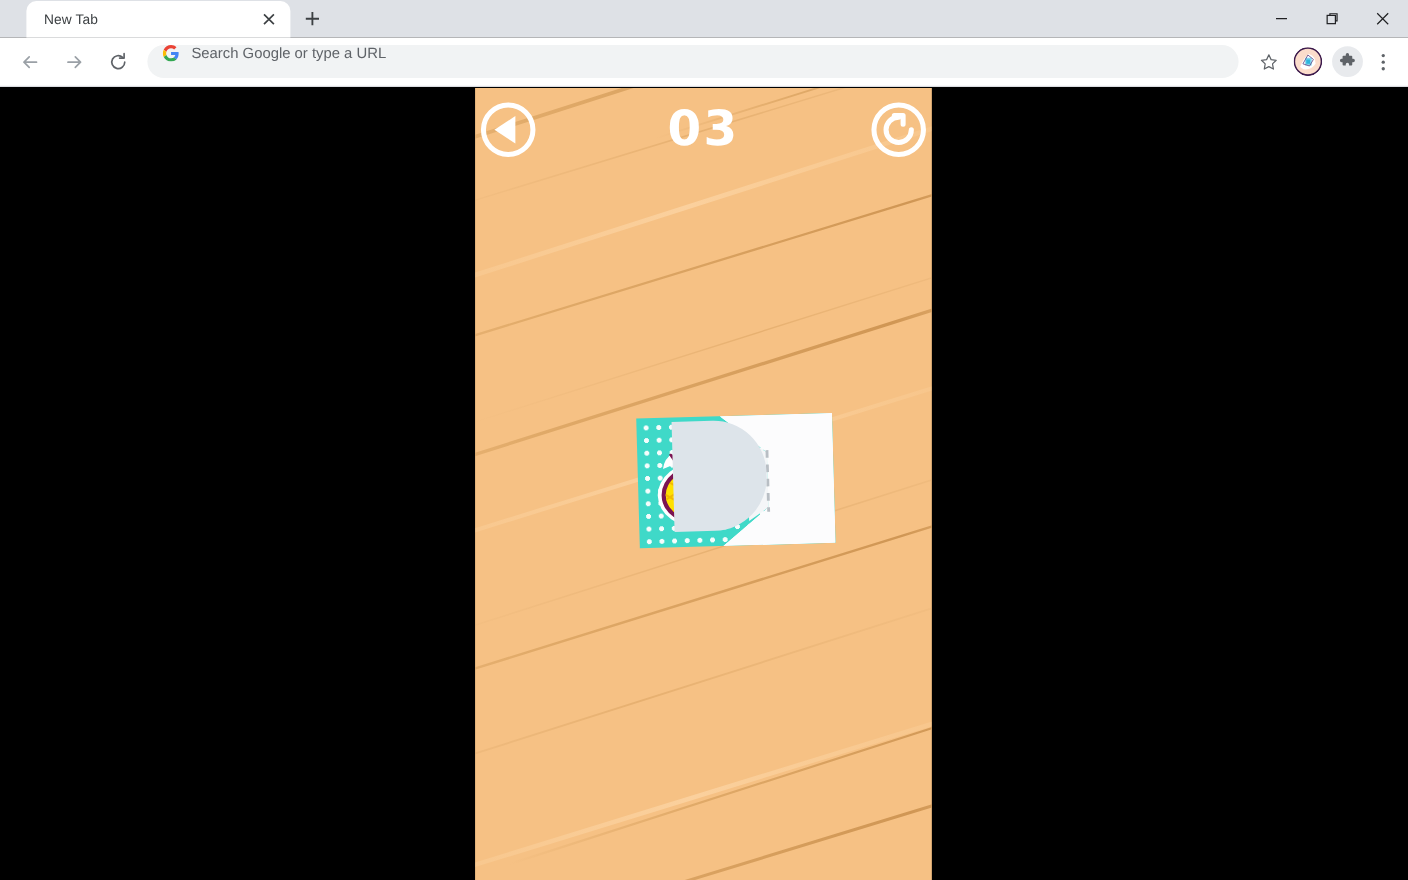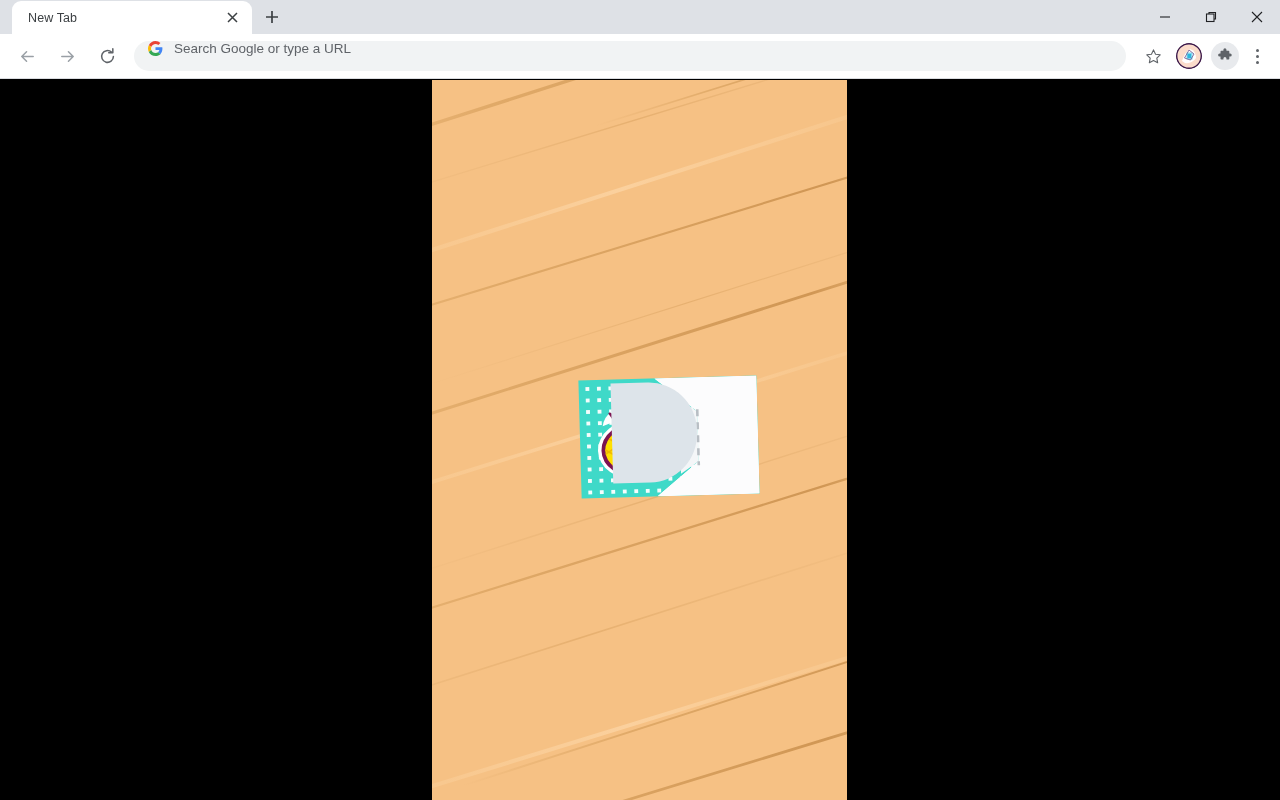--- a/index.html
+++ b/index.html
@@ -19,21 +19,21 @@
     position: relative;
     background: #000;
   }
 
   .tabstrip {
     height: 34px;
     background: #DEE1E6;
     display: flex;
     align-items: flex-end;
     position: relative;
-    padding-left: 12px;
+    padding-left: 24px;
   }
 
   .tab {
     width: 240px;
     height: 33px;
     background: #FFFFFF;
     border-radius: 9px 9px 0 0;
     display: flex;
     align-items: center;
     padding: 0 10px 0 16px;
@@ -415,20 +415,39 @@
           <path d="M-40 930 L620 715" stroke="url(#glight)" stroke-width="3.8"></path>
           <path d="M-40 1000 L640 780" stroke="url(#gfade)" stroke-width="2.6"></path>
           <path d="M-40 1080 L600 870" stroke="url(#gfade2)" stroke-width="1.5"></path>
           <path d="M200 1120 L640 975" stroke="url(#gfade)" stroke-width="2"></path>
           <path d="M-40 100 L400 -45" stroke="url(#gfade2)" stroke-width="1.2"></path>
           <path d="M260 250 L640 125" stroke="url(#gfade)" stroke-width="1.6"></path>
           <path d="M-40 1180 L640 950" stroke="url(#glight)" stroke-width="3"></path>
         </g>
       </svg>
 
+      <div class="game-topbar">
+
+        <div class="circle-btn btn-back">
+          <svg width="54" height="54" viewBox="0 0 54 54">
+            <circle cx="27" cy="27" r="22.5" fill="none" stroke="#FFFFFF" stroke-width="4.6"></circle>
+            <path d="M33.5 14.5 L33.5 39.5 L14.5 27 Z" fill="#FFFFFF"></path>
+          </svg>
+        </div>
+
+        <div class="level-counter">03</div>
+
+        <div class="circle-btn btn-reset">
+          <svg width="54" height="54" viewBox="0 0 54 54">
+            <circle cx="27" cy="27" r="22.5" fill="none" stroke="#FFFFFF" stroke-width="4.6"></circle>
+            <path d="M27 15.5 A11.5 11.5 0 1 0 38.5 27" fill="none" stroke="#FFFFFF" stroke-width="4.6" stroke-linecap="round"></path>
+            <path d="M23 14 L31 14 L31 22" fill="none" stroke="#FFFFFF" stroke-width="4.6" stroke-linecap="round" stroke-linejoin="round"></path>
+          </svg>
+        </div>
+      </div>
 
       <div class="card-wrap">
 
         <div class="card-face">
           <div class="card-dots"></div>
 
           <svg class="pineapple" viewBox="0 0 120 120">
 
             <g>
               <path d="M30 30 Q22 34 20 45 L44 36 Z" fill="#FFFFFF"></path>

